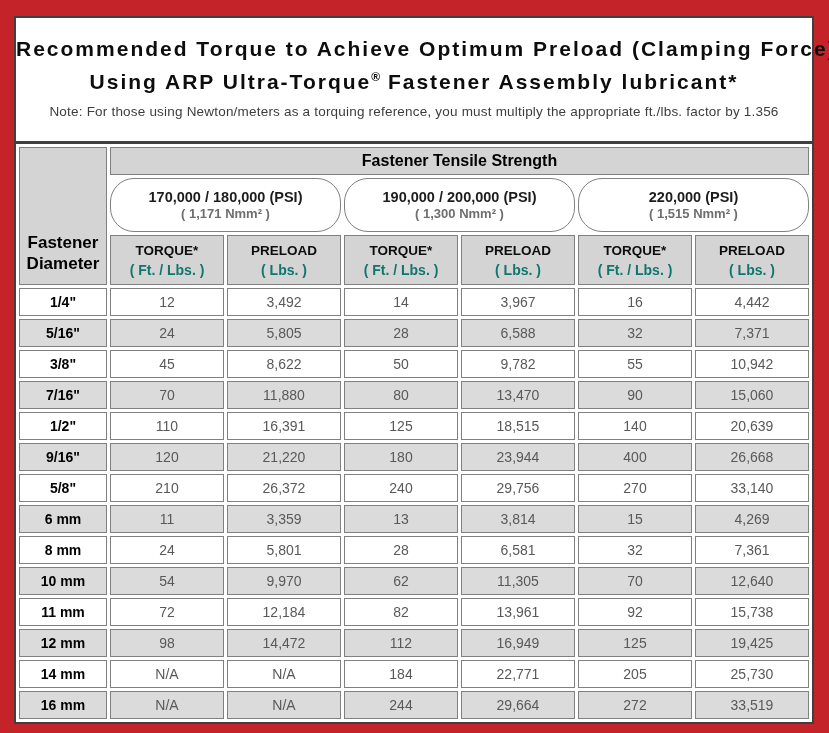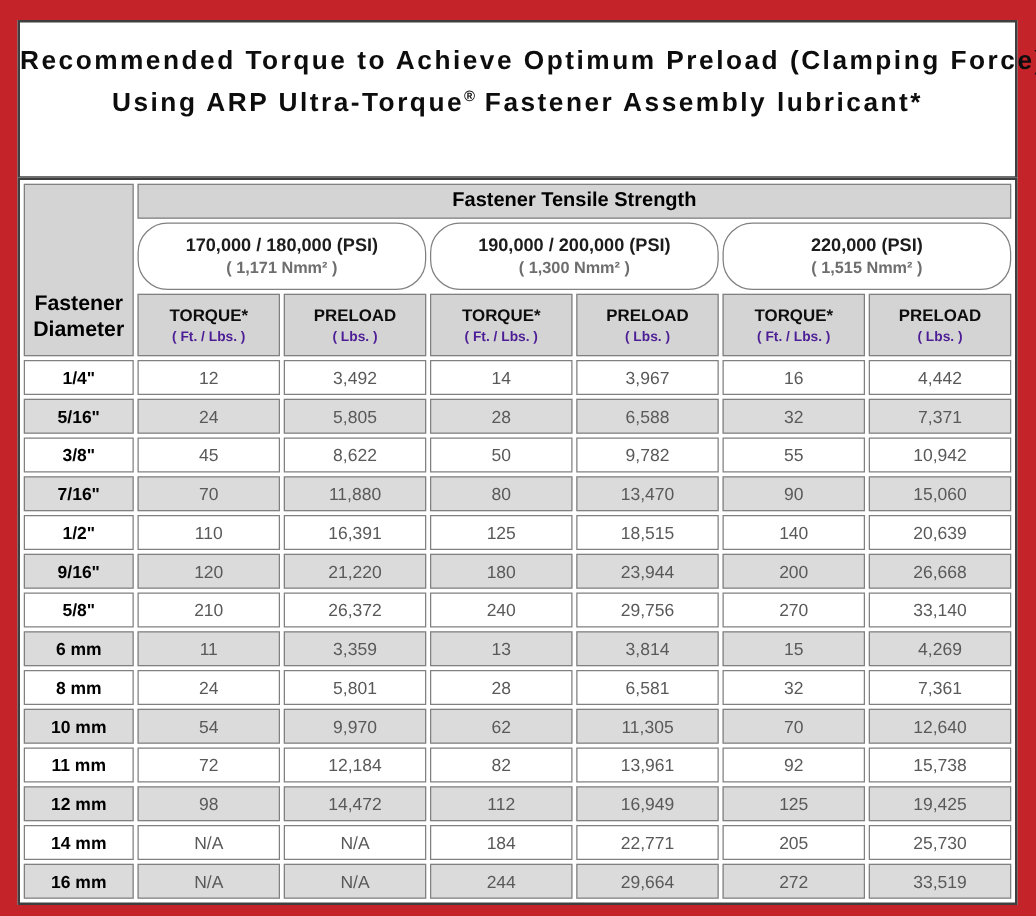--- a/index.html
+++ b/index.html
@@ -52,36 +52,37 @@
     vertical-align: bottom;
     padding-bottom: 10px;
     font-size: 17px; line-height: 21px; font-weight: bold; color: #000; margin-top: 18px;
   }
   .group  { background: #d4d4d4; height: 26px; font-size: 16px; font-weight: bold; color: #000; }
   .psi    { background: #ffffff; height: 52px; border-radius: 24px; }
   .psi-main { font-size: 14.5px; font-weight: bold; color: #1c1c1c; }
   .psi-sub  { font-size: 13px; color: #6e6e6e; margin-top: 1px; }
   .sub    { background: #d4d4d4; height: 48px; }
   .sub-main { font-size: 13.5px; font-weight: bold; color: #0d0d0d; text-align: center; }
-  .sub-unit { font-size: 11px; color: #4c1d95; margin-top: 4px; }
+  .sub-unit { font-size: 14px; color: #0f766e; margin-top: 4px; }
 
   tbody tr { height: 28px; }
   tbody th { font-size: 14px; font-weight: bold; color: #000; }
   tbody td { font-size: 14px; color: #595959; }
   tbody tr:nth-child(odd)  th, tbody tr:nth-child(odd)  td { background: #ffffff; }
   tbody tr:nth-child(even) th, tbody tr:nth-child(even) td { background: #dbdbdb; }
 </style>
 </head>
 <body>
 
 <div class="panel">
 
   <div class="title-box">
     <div class="title-line">Recommended Torque to Achieve Optimum Preload (Clamping Force)</div>
     <div class="title-line"><span>Using ARP Ultra-Torque</span><span class="reg-mark">®</span><span> Fastener Assembly lubricant*</span></div>
+    <div class="note">Note: For those using Newton/meters as a torquing reference, you must multiply the appropriate ft./lbs. factor by 1.356</div>
   </div>
 
   <table class="torque">
     <colgroup>
       <col style="width:88px">
       <col>
         <col>
         <col>
         <col>
         <col>
@@ -181,21 +182,21 @@
           <td>18,515</td>
           <td>140</td>
           <td>20,639</td>
         </tr>
         <tr>
           <th>9/16"</th>
           <td>120</td>
           <td>21,220</td>
           <td>180</td>
           <td>23,944</td>
-          <td>200</td>
+          <td>400</td>
           <td>26,668</td>
         </tr>
         <tr>
           <th>5/8"</th>
           <td>210</td>
           <td>26,372</td>
           <td>240</td>
           <td>29,756</td>
           <td>270</td>
           <td>33,140</td>

